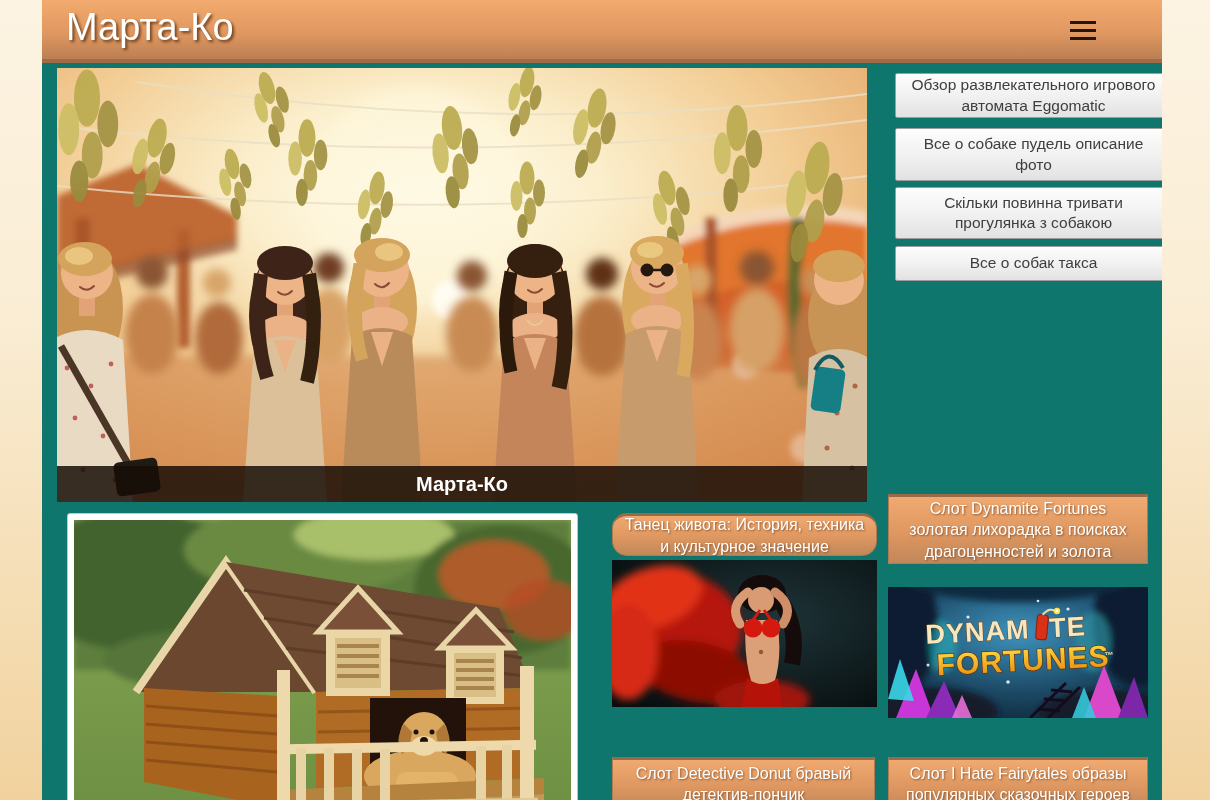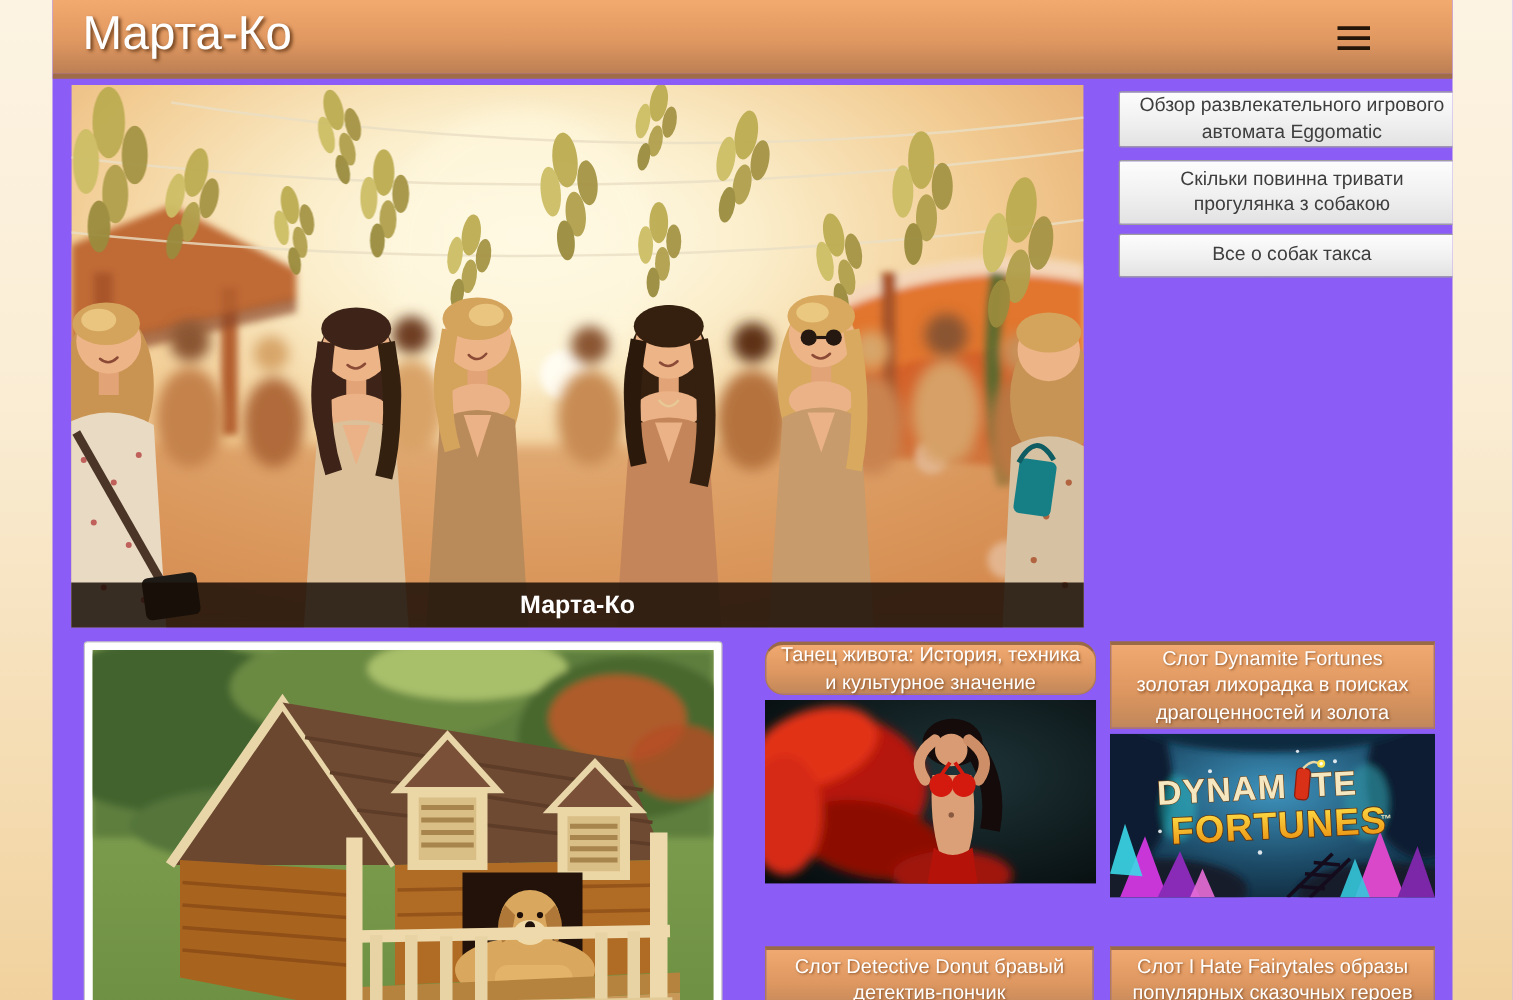--- a/index.html
+++ b/index.html
@@ -1,18 +1,18 @@
 <!DOCTYPE html>
 <html><head>
 <meta charset="utf-8">
 <style>
   html,body{margin:0;padding:0;width:1210px;height:800px;overflow:hidden;
     font-family:"Liberation Sans",sans-serif;}
   body{background:linear-gradient(180deg,#FCF3E2 0%,#FAEDD4 40%,#F5DDB4 75%,#F1D29E 100%);}
-  .frame{position:absolute;left:42px;top:0;width:1120px;height:800px;background:#8b5cf6;overflow:hidden;}
+  .frame{position:absolute;left:42px;top:0;width:1120px;height:800px;background:#0f766e;overflow:hidden;}
 
   
   .site-header{position:absolute;left:0;top:0;width:100%;height:59px;
     background:linear-gradient(180deg,#F3AA6E 0%,#E09861 55%,#BC7F53 100%);
     border-bottom:4px solid #A06C47;}
   .logo{position:absolute;left:24px;top:6px;font-size:38px;color:#fff;
     text-shadow:2px 2px 3px rgba(80,40,10,.8);cursor:pointer;}
   .nav{position:absolute;left:208px;top:20px;display:flex;gap:34px;}
   .nav-item{color:#fff;font-size:17px;text-shadow:1px 1px 2px rgba(80,40,10,.65);cursor:pointer;white-space:nowrap;}
   .menu-btn{position:absolute;right:66px;top:21px;width:26px;height:19px;display:flex;
@@ -40,21 +40,21 @@
   .card-title{box-sizing:border-box;position:absolute;
     background:linear-gradient(180deg,#F0A970 0%,#DE9760 55%,#C1875A 100%);
     border:1px solid #B07A52;border-top:3px solid #9A6A47;color:#fff;font-size:16px;
     text-align:center;display:flex;align-items:center;justify-content:center;
     padding:2px 10px;line-height:1.32;text-shadow:1px 1px 2px rgba(100,50,15,.65);cursor:pointer;}
   .img-card{position:absolute;overflow:hidden;cursor:pointer;}
   .dog-card{left:25px;top:513px;width:511px;height:300px;background:#fff;
     border:1px solid #C6C6C6;border-radius:3px;box-sizing:border-box;padding:6px;}
   .belly-title{left:570px;top:513px;width:265px;height:43px;border-radius:15px;}
   .belly-img{left:570px;top:560px;width:265px;height:147px;}
-  .dyn-title{left:846px;top:513px;width:260px;height:70px;}
+  .dyn-title{left:846px;top:494px;width:260px;height:70px;}
   .dyn-img{left:846px;top:587px;width:260px;height:131px;}
   .det-title{left:570px;top:757px;width:263px;height:52px;}
   .fairy-title{left:846px;top:757px;width:260px;height:52px;}
 </style>
 </head>
 <body>
 
 <div class="frame">
 
   <div class="site-header">
@@ -253,20 +253,21 @@
         <path d="M596,202 L604,202" stroke="#241810" stroke-width="2.5"></path>
         <path d="M624,196 q12,60 2,112" stroke="#D8A95F" stroke-width="13" fill="none"></path>
         <path d="M593,216 Q600,222 607,215" stroke="#8A4A35" stroke-width="2" fill="none" stroke-linecap="round"></path>
       </g>
     </svg>
     <div class="hero-caption">Марта-Ко</div>
   </div>
 
   <div class="sidebar">
     <div class="side-btn b1">Обзор развлекательного игрового автомата Eggomatic</div>
+    <div class="side-btn b2">Все о собаке пудель описание фото</div>
     <div class="side-btn b4">Скільки повинна тривати прогулянка з собакою</div>
     <div class="side-btn b6">Все о собак такса</div>
   </div>
 
   <div class="img-card dog-card">
     <svg width="497" height="300" viewBox="0 0 497 300">
       <defs>
         <filter id="db3" x="-30%" y="-30%" width="160%" height="160%">
             <feGaussianBlur stdDeviation="3"></feGaussianBlur>
           </filter>

